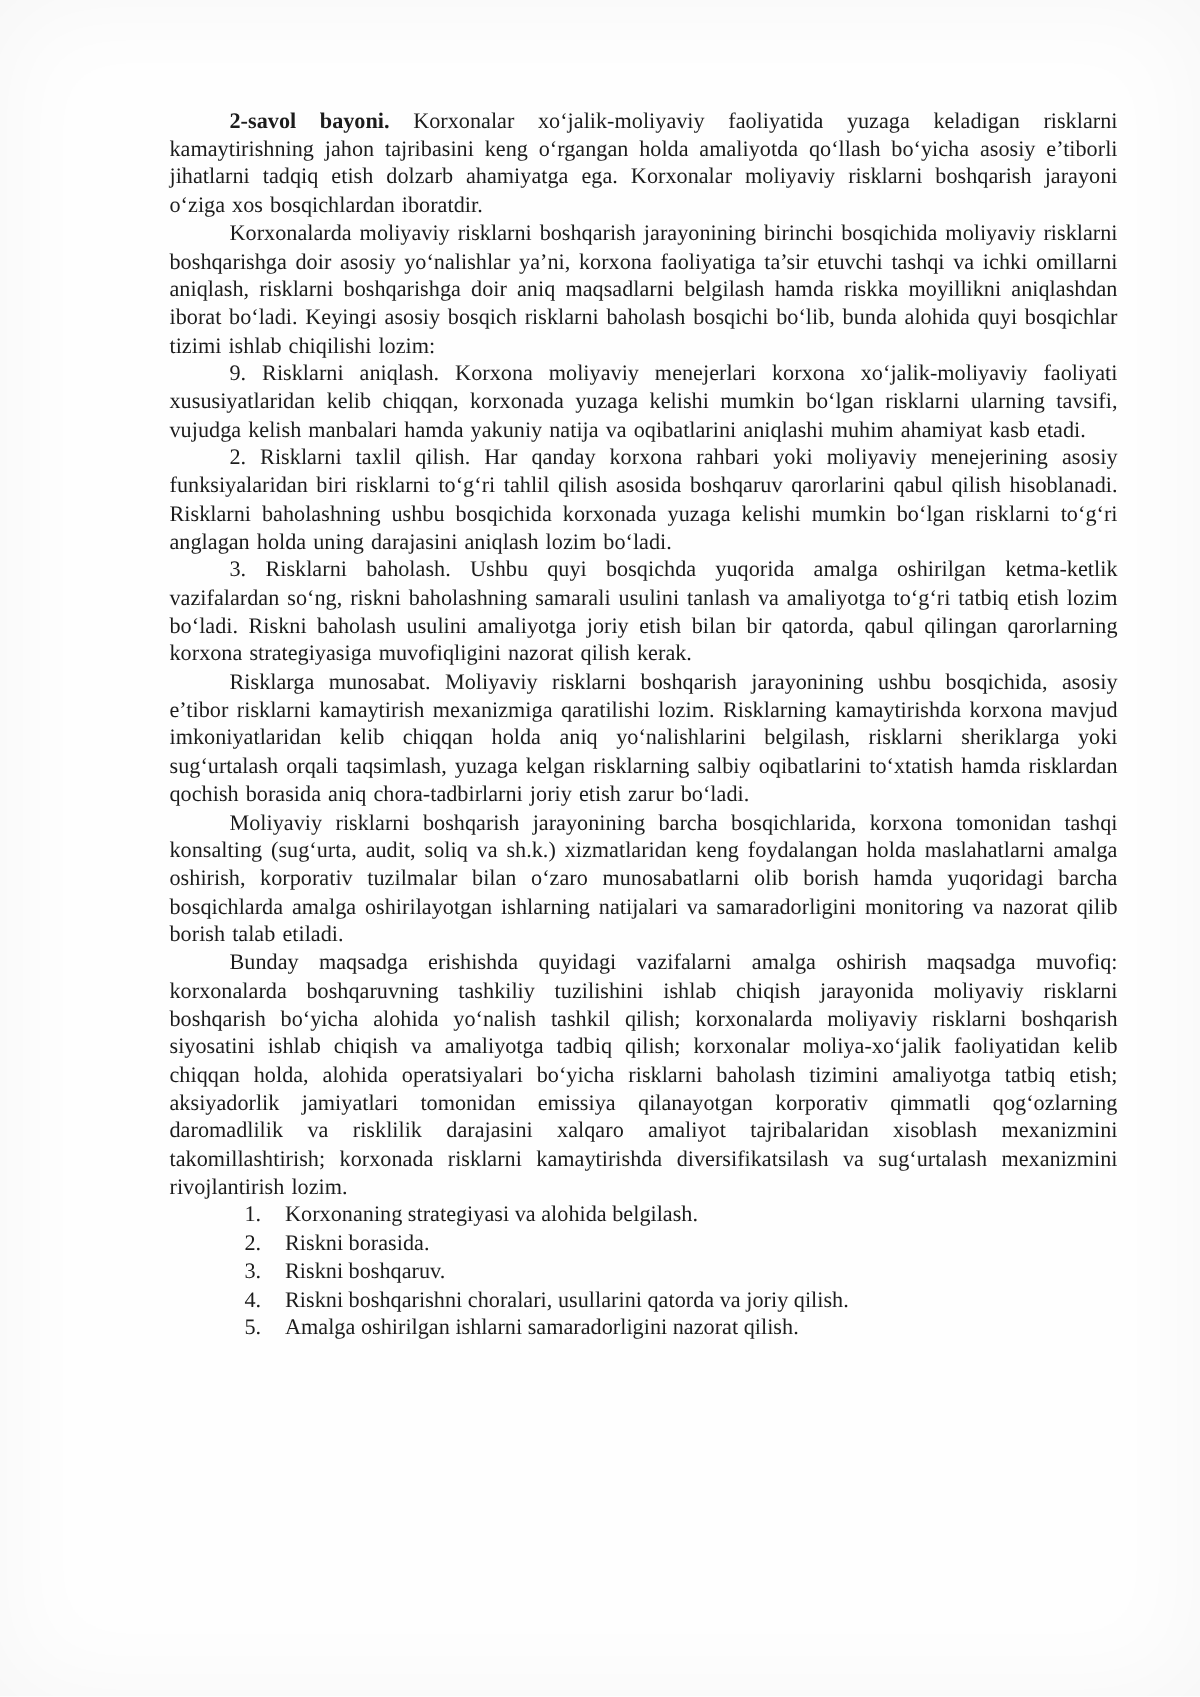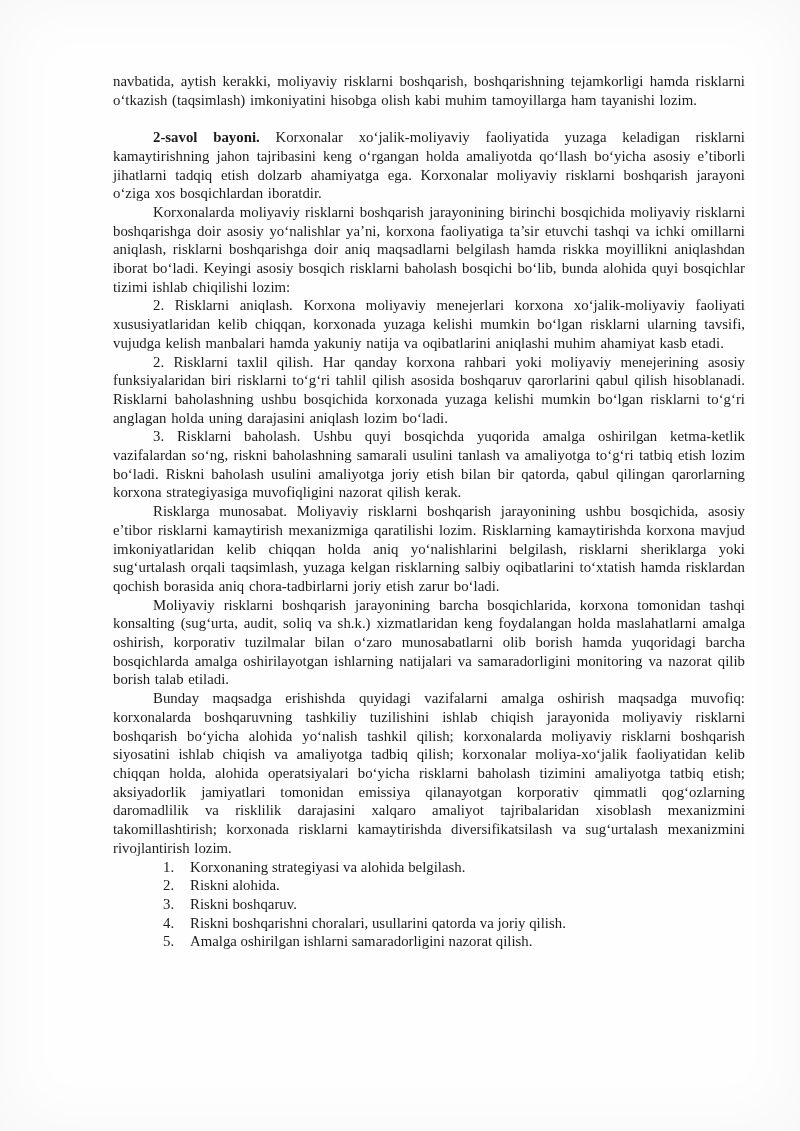--- a/index.html
+++ b/index.html
@@ -59,47 +59,46 @@
   .num-text {
     flex: 1;
   }
 </style>
 </head>
 <body>
 
 <div class="page">
   <div class="text-column">
 
-    <p class="para no-indent gap-after">navbatida, aytish kerakki, moliyaviy risklarni boshqarish, boshqarishning tejamkorligi hamda risklarni o‘tkazish (taqsimlash) imkoniyatini hisobga olish kabi muhim tamoyillarga ham tayanishi lozim.</p>
 
     <p class="para"><span class="lead">2-savol bayoni.</span><span> Korxonalar xo‘jalik-moliyaviy faoliyatida yuzaga keladigan risklarni kamaytirishning jahon tajribasini keng o‘rgangan holda amaliyotda qo‘llash bo‘yicha asosiy e’tiborli jihatlarni tadqiq etish dolzarb ahamiyatga ega. Korxonalar moliyaviy risklarni boshqarish jarayoni o‘ziga xos bosqichlardan iboratdir.</span></p>
 
     <p class="para">Korxonalarda moliyaviy risklarni boshqarish jarayonining birinchi bosqichida moliyaviy risklarni boshqarishga doir asosiy yo‘nalishlar ya’ni, korxona faoliyatiga ta’sir etuvchi tashqi va ichki omillarni aniqlash, risklarni boshqarishga doir aniq maqsadlarni belgilash hamda riskka moyillikni aniqlashdan iborat bo‘ladi. Keyingi asosiy bosqich risklarni baholash bosqichi bo‘lib, bunda alohida quyi bosqichlar tizimi ishlab chiqilishi lozim:</p>
 
-    <p class="para">2. Risklarni aniqlash. Korxona moliyaviy menejerlari korxona xo‘jalik-moliyaviy faoliyati xususiyatlaridan kelib chiqqan, korxonada yuzaga kelishi mumkin bo‘lgan risklarni ularning tavsifi, vujudga kelish manbalari hamda yakuniy natija va oqibatlarini aniqlashi muhim ahamiyat kasb etadi.</p>
+    <p class="para">9. Risklarni aniqlash. Korxona moliyaviy menejerlari korxona xo‘jalik-moliyaviy faoliyati xususiyatlaridan kelib chiqqan, korxonada yuzaga kelishi mumkin bo‘lgan risklarni ularning tavsifi, vujudga kelish manbalari hamda yakuniy natija va oqibatlarini aniqlashi muhim ahamiyat kasb etadi.</p>
 
     <p class="para">2. Risklarni taxlil qilish. Har qanday korxona rahbari yoki moliyaviy menejerining asosiy funksiyalaridan biri risklarni to‘g‘ri tahlil qilish asosida boshqaruv qarorlarini qabul qilish hisoblanadi. Risklarni baholashning ushbu bosqichida korxonada yuzaga kelishi mumkin bo‘lgan risklarni to‘g‘ri anglagan holda uning darajasini aniqlash lozim bo‘ladi.</p>
 
     <p class="para">3. Risklarni baholash. Ushbu quyi bosqichda yuqorida amalga oshirilgan ketma-ketlik vazifalardan so‘ng, riskni baholashning samarali usulini tanlash va amaliyotga to‘g‘ri tatbiq etish lozim bo‘ladi. Riskni baholash usulini amaliyotga joriy etish bilan bir qatorda, qabul qilingan qarorlarning korxona strategiyasiga muvofiqligini nazorat qilish kerak.</p>
 
     <p class="para">Risklarga munosabat. Moliyaviy risklarni boshqarish jarayonining ushbu bosqichida, asosiy e’tibor risklarni kamaytirish mexanizmiga qaratilishi lozim. Risklarning kamaytirishda korxona mavjud imkoniyatlaridan kelib chiqqan holda aniq yo‘nalishlarini belgilash, risklarni sheriklarga yoki sug‘urtalash orqali taqsimlash, yuzaga kelgan risklarning salbiy oqibatlarini to‘xtatish hamda risklardan qochish borasida aniq chora-tadbirlarni joriy etish zarur bo‘ladi.</p>
 
     <p class="para">Moliyaviy risklarni boshqarish jarayonining barcha bosqichlarida, korxona tomonidan tashqi konsalting (sug‘urta, audit, soliq va sh.k.) xizmatlaridan keng foydalangan holda maslahatlarni amalga oshirish, korporativ tuzilmalar bilan o‘zaro munosabatlarni olib borish hamda yuqoridagi barcha bosqichlarda amalga oshirilayotgan ishlarning natijalari va samaradorligini monitoring va nazorat qilib borish talab etiladi.</p>
 
     <p class="para">Bunday maqsadga erishishda quyidagi vazifalarni amalga oshirish maqsadga muvofiq: korxonalarda boshqaruvning tashkiliy tuzilishini ishlab chiqish jarayonida moliyaviy risklarni boshqarish bo‘yicha alohida yo‘nalish tashkil qilish; korxonalarda moliyaviy risklarni boshqarish siyosatini ishlab chiqish va amaliyotga tadbiq qilish; korxonalar moliya-xo‘jalik faoliyatidan kelib chiqqan holda, alohida operatsiyalari bo‘yicha risklarni baholash tizimini amaliyotga tatbiq etish; aksiyadorlik jamiyatlari tomonidan emissiya qilanayotgan korporativ qimmatli qog‘ozlarning daromadlilik va risklilik darajasini xalqaro amaliyot tajribalaridan xisoblash mexanizmini takomillashtirish; korxonada risklarni kamaytirishda diversifikatsilash va sug‘urtalash mexanizmini rivojlantirish lozim.</p>
 
 
     <div class="num-list">
       <div class="num-item">
         <span class="num">1.</span>
         <span class="num-text">Korxonaning strategiyasi va alohida belgilash.</span>
       </div>
       <div class="num-item">
         <span class="num">2.</span>
-        <span class="num-text">Riskni alohida.</span>
+        <span class="num-text">Riskni borasida.</span>
       </div>
       <div class="num-item">
         <span class="num">3.</span>
         <span class="num-text">Riskni boshqaruv.</span>
       </div>
       <div class="num-item">
         <span class="num">4.</span>
         <span class="num-text">Riskni boshqarishni choralari, usullarini qatorda va joriy qilish.</span>
       </div>
       <div class="num-item">

